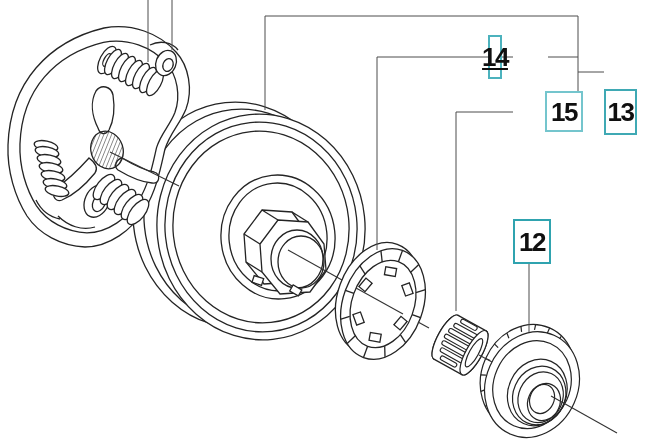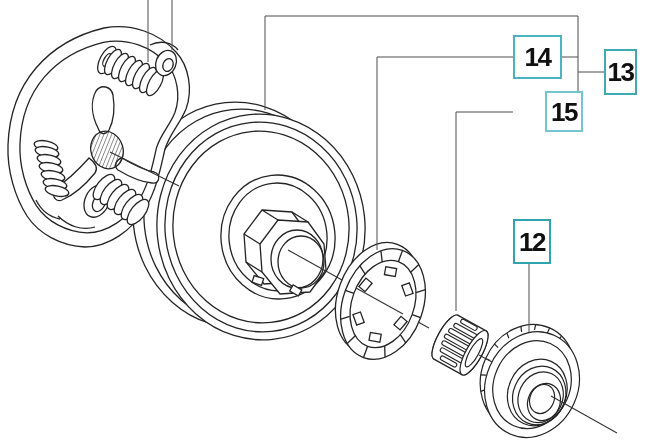--- a/index.html
+++ b/index.html
@@ -7,21 +7,21 @@
     position:relative;width:650px;height:446px;background:#ffffff;overflow:hidden;
     font-family:"Liberation Sans", sans-serif;
   }
   .stage svg{position:absolute;left:0;top:0;}
   .callout{
     position:absolute;display:flex;align-items:center;justify-content:center;
     background:#ffffff;border:2px solid #3fa9b4;box-sizing:border-box;
     font-weight:700;font-size:26px;letter-spacing:-1.5px;color:#101010;
     line-height:1;cursor:pointer;user-select:none;
   }
-  .c14{left:513px;top:35px;width:49px;height:44px;}
+  .c14{left:488px;top:35px;width:14px;height:44px;text-decoration:underline;}
   .c15{left:513px;top:91px;width:38px;height:41px;}
   .c13{left:604px;top:49px;width:33px;height:46px;}
   .c12{left:513px;top:219px;width:38px;height:45px;}
 </style>
 </head>
 <body>
 
 <div class="stage">
 
   <svg width="650" height="446" viewBox="0 0 650 446">
@@ -205,20 +205,20 @@
       <line x1="529" y1="264" x2="529" y2="332"></line>
     </g>
   </svg>
 
   <div class="callout c14" style="border-color: rgb(76, 178, 189);">
     <span>14</span>
   </div>
   <div class="callout c15" style="border-color: rgb(116, 197, 205); margin-left: 32px;">
     <span>15</span>
   </div>
-  <div class="callout c13" style="border-color: rgb(63, 169, 180);">
+  <div class="callout c13" style="border-color: rgb(63, 169, 180); margin-top: 40px;">
     <span>13</span>
   </div>
   <div class="callout c12" style="border-color: rgb(47, 163, 175);">
     <span>12</span>
   </div>
 
 </div>
 
 </body></html>

